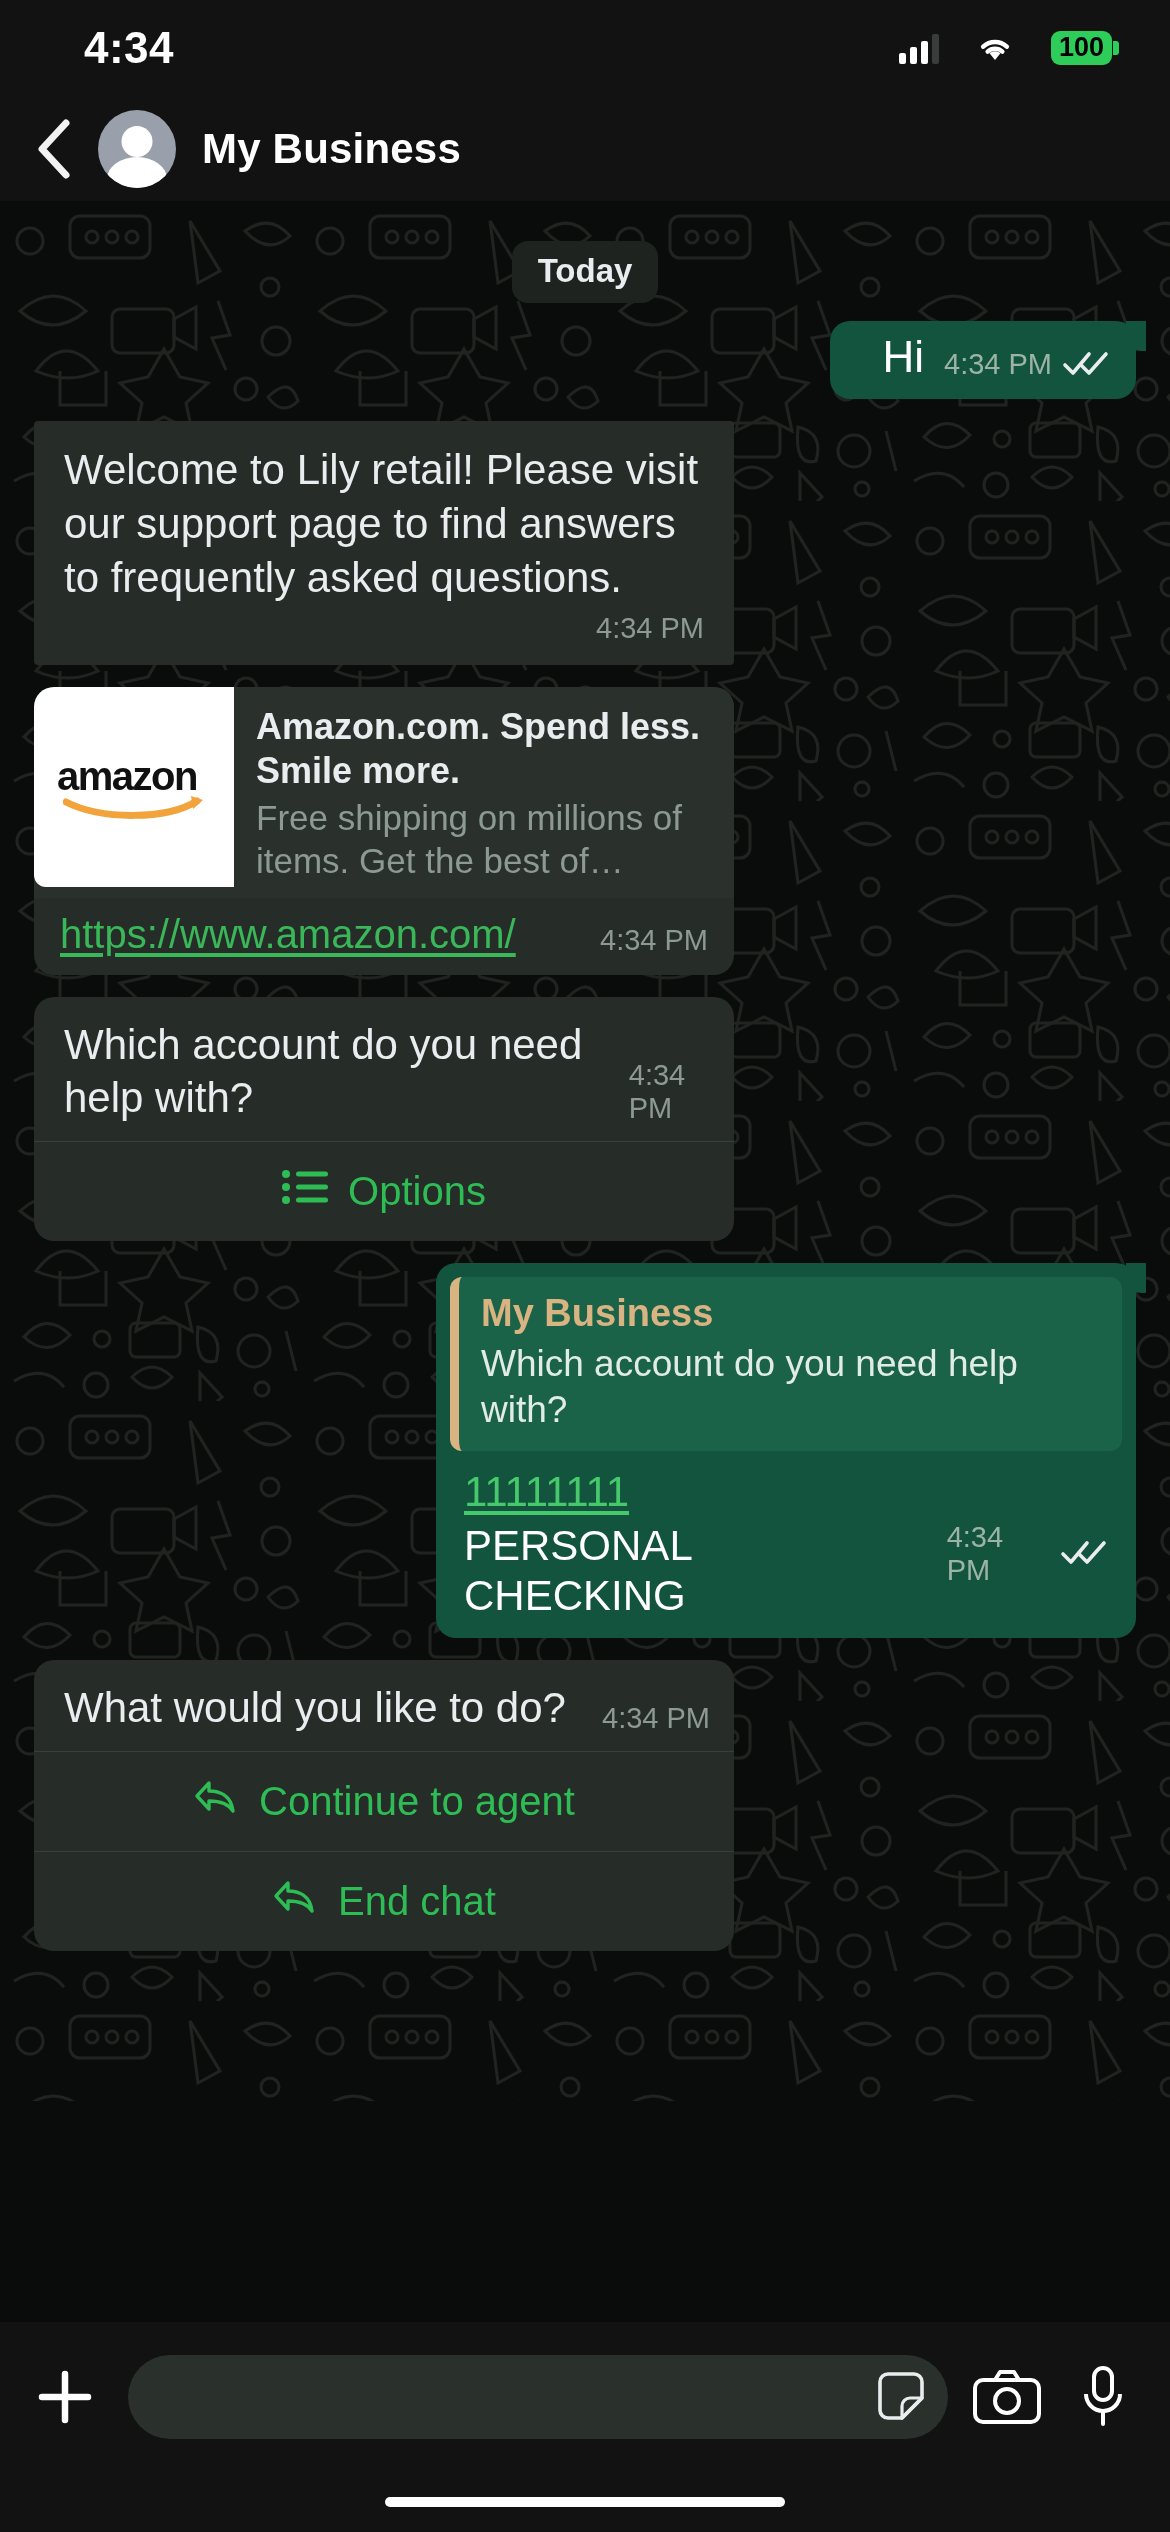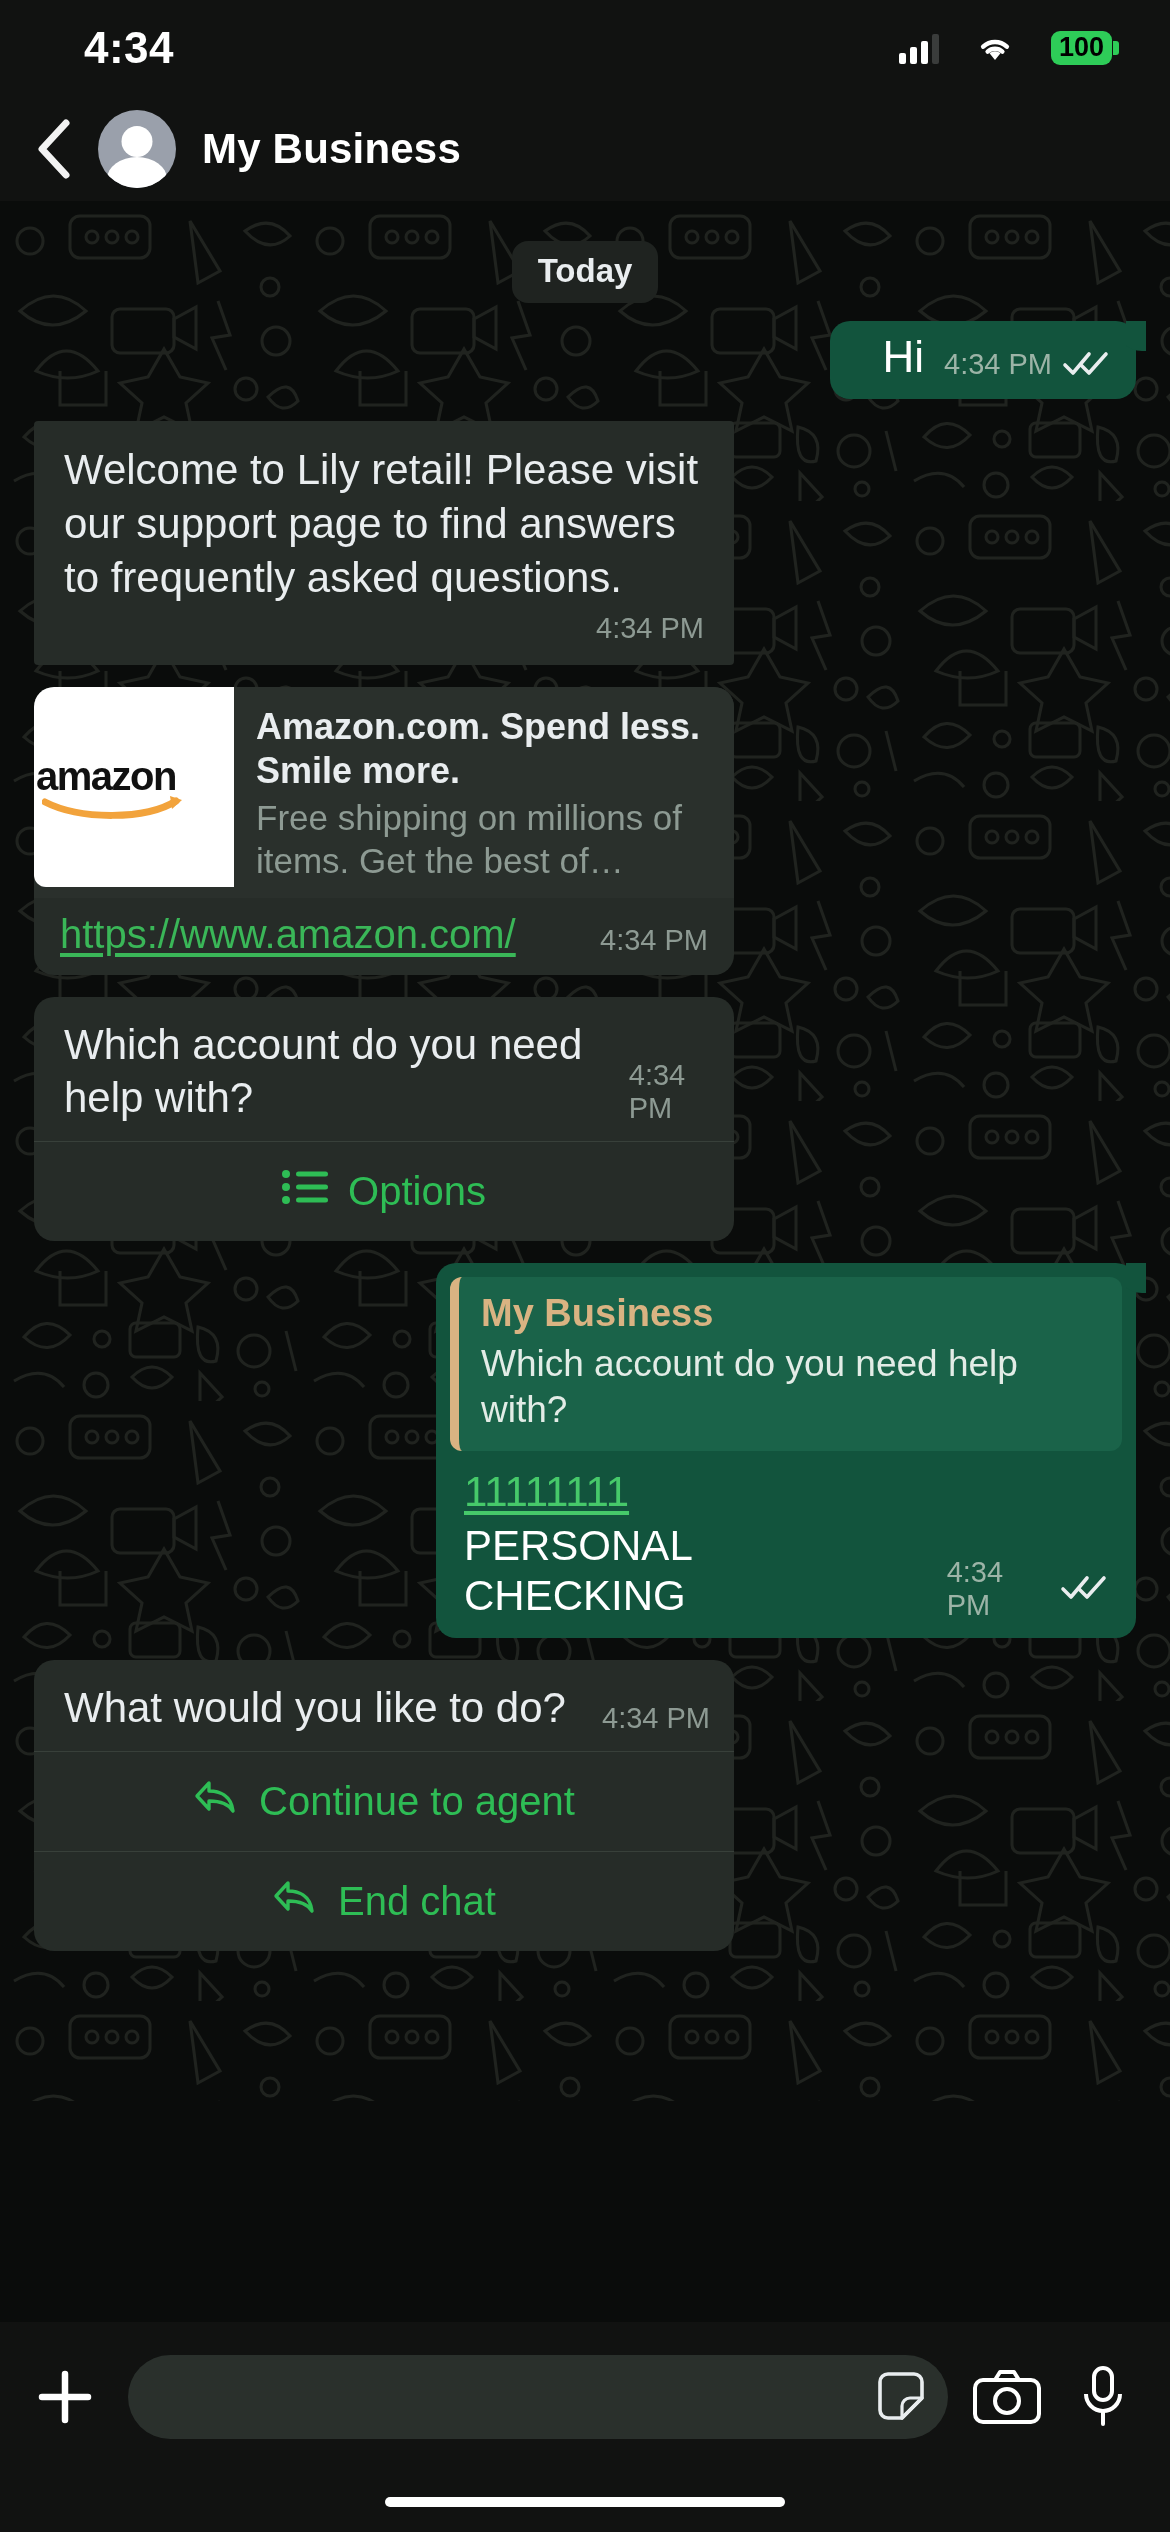--- a/index.html
+++ b/index.html
@@ -70,21 +70,21 @@
   .bub.hi .hitxt{ color:#fff; font-size:44px; line-height:1; padding-bottom:6px; }
   .bub.hi .meta{ padding:0 0 4px 0; }
 
   
   .bub .txtblock{ padding:22px 30px 0 30px; color:#e9edef; font-size:42px; line-height:1.28; }
   .bub .metaline{ padding:8px 30px 20px 30px; text-align:right; }
 
   
   .linkcard{ width:700px; background:#262c28; border-radius:20px; overflow:hidden; }
   .lp-top{ display:flex; background:#2a302c; }
-  .lp-img{ width:200px; height:200px; background:#fff; flex:0 0 200px; display:flex; align-items:center; 
+  .lp-img{ width:200px; height:200px; background:#fff; flex:0 0 200px; display:flex; align-items:center; justify-content:center;
            position:relative; border-radius:12px 0 0 12px; }
   .amz{ position:relative; width:158px; height:66px; }
   .amz .word{ font-family:"Liberation Sans", sans-serif; font-size:40px; font-weight:700; color:#111; letter-spacing:-1.5px;
               position:absolute; top:0; left:2px; }
   .amz .swoosh{ position:absolute; left:8px; top:40px; width:144px; height:26px; }
   .lp-meta{ flex:1; padding:18px 22px 16px 22px; min-width:0; }
   .lp-title{ color:#e9edef; font-size:36px; font-weight:700; line-height:1.22; }
   .lp-desc{ color:#8d9a93; font-size:35px; line-height:1.22; margin-top:4px;
             display:-webkit-box; -webkit-line-clamp:2; -webkit-box-orient:vertical; overflow:hidden; }
   .lp-bottom{ display:flex; align-items:flex-end; justify-content:space-between; padding:14px 26px 18px 26px; gap:18px; }
@@ -98,21 +98,21 @@
   .inline-meta{ display:flex; align-items:flex-end; justify-content:space-between; padding:22px 24px 16px 30px; gap:24px; }
   .inline-meta .itxt{ color:#e9edef; font-size:42px; line-height:1.26; }
 
   
   .bub.reply{ width:700px; background:#12543d; border-radius:20px; padding:14px 14px 0 14px; }
   .quote{ background:#1a6349; border-radius:12px; border-left:9px solid #d9b382; padding:14px 20px 18px 22px; }
   .q-name{ color:#d9b382; font-size:38px; font-weight:700; line-height:1.2; }
   .q-text{ color:#e2ece6; font-size:37px; line-height:1.24; margin-top:4px; }
   .r-body{ padding:16px 14px 0 14px; }
   .r-acct{ color:#46c96a; font-size:42px; text-decoration:underline; text-underline-offset:5px; line-height:1.2; }
-  .r-line2{ display:flex; align-items:flex-end; justify-content:space-between; gap:35px; padding-bottom:16px; margin-top:4px; }
+  .r-line2{ display:flex; align-items:flex-start; justify-content:space-between; gap:35px; padding-bottom:16px; margin-top:4px; }
   .r-name{ color:#fff; font-size:42px; line-height:1.2; }
 
   
   .composer{ flex:0 0 150px; height:150px; background:#111211; display:flex; align-items:center; padding:0 30px 0 24px; gap:22px;
              position:relative; z-index:5; }
   .plus{ width:82px; height:82px; display:flex; align-items:center; justify-content:center; flex:0 0 82px; }
   .inputwrap{ flex:1 1 auto; height:84px; background:#2a302c; border-radius:42px; display:flex; align-items:center;
               padding:0 18px 0 34px; }
   .inputwrap .field{ flex:1; color:#8d9a93; font-size:38px; }
   .sticker{ width:58px; height:58px; flex:0 0 58px; }

